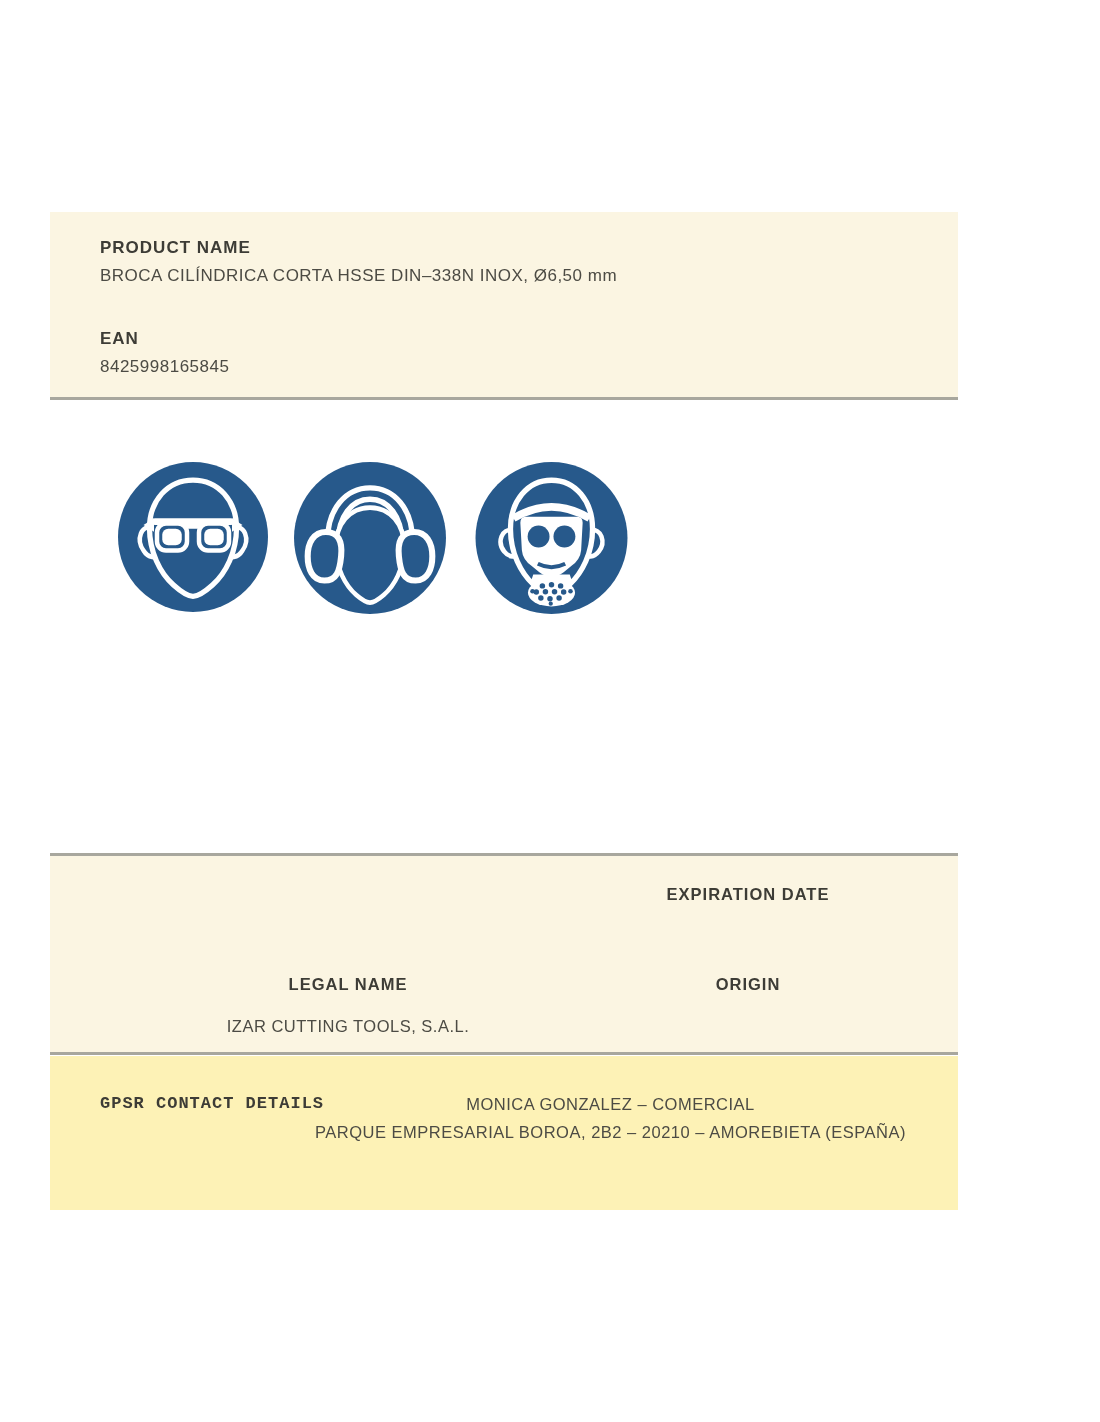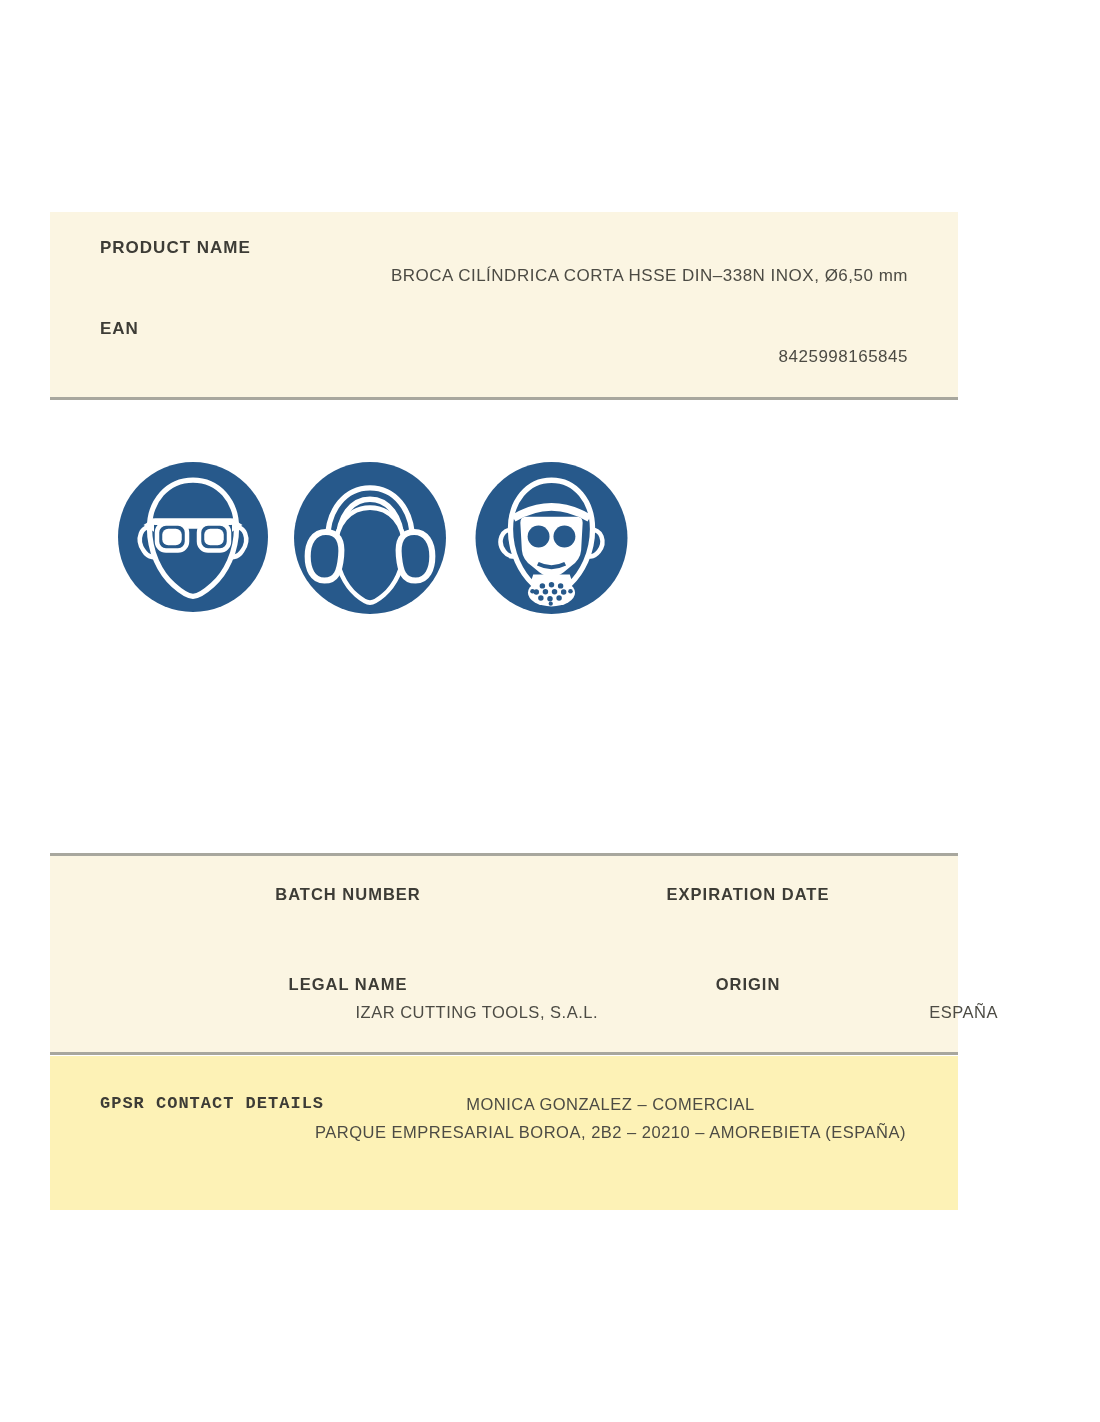--- a/index.html
+++ b/index.html
@@ -17,44 +17,44 @@
     background:#fbf5e2;
     border-bottom:3px solid #a8a79e;
     padding:26px 50px 0 50px;
   }
   .field-label {
     font-size:17px; font-weight:bold; letter-spacing:1px;
     color:#3d3c36; line-height:20px;
   }
   .field-value {
     font-size:17px; letter-spacing:0.5px;
-    color:#4c4b44; line-height:20px; margin-top:8px;text-align:right;
+    color:#4c4b44; line-height:20px; margin-top:8px;
   }
-  .field-gap { margin-top:33px; }
+  .field-gap { margin-top:43px; }
 
   
   .safety-icon { position:absolute; top:462px; width:150px; height:150px; }
   #icon-eye  { left:118px; }
   #icon-ear  { left:293px; width:154px; height:152px; }
   #icon-resp { left:475px; width:153px; height:152px; }
   .safety-icon svg { width:100%; height:100%; display:block; }
 
   
   #details-panel {
     top:853px; height:202px;
     background:#fbf5e2;
     border-top:3px solid #a8a79e;
     border-bottom:3px solid #a8a79e;
   }
   .cell { position:absolute; width:500px; text-align:center; line-height:20px; }
   .cell.col1 { left:48px; }
   .cell.col2 { left:448px; }
   .cell.row-head1 { top:28px; }
   .cell.row-head2 { top:118px; }
-  .cell.row-val2  { top:146px;text-align:right; }
+  .cell.row-val2  { top:160px; }
   .cell-label { font-size:16.5px; font-weight:bold; letter-spacing:1px; color:#3d3c36; }
   .cell-value { font-size:16.5px; letter-spacing:0.5px; color:#4c4b44; }
 
   
   #gpsr-panel {
     top:1056px; height:154px;
     background:#fdf2b6;
   }
   .gpsr-label {
     position:absolute; left:50px; top:38px;
@@ -145,28 +145,26 @@
         <circle cx="37.5" cy="85" r="1.5"></circle>
       <circle cx="43" cy="89.5" r="1.8"></circle>
         <circle cx="49" cy="90" r="1.8"></circle>
         <circle cx="55" cy="89.5" r="1.8"></circle>
       <circle cx="49.5" cy="93.2" r="1.4"></circle>
     </g>
   </svg>
 </div>
 
 <div class="panel" id="details-panel">
-  <div class="cell col1 row-head1 cell-label">BATCH NUMBER</div>
   <div class="cell col2 row-head1 cell-label">EXPIRATION DATE</div>
 
   <div class="cell col1 row-head2 cell-label">LEGAL NAME</div>
   <div class="cell col1 row-val2 cell-value">IZAR CUTTING TOOLS, S.A.L.</div>
 
   <div class="cell col2 row-head2 cell-label">ORIGIN</div>
-  <div class="cell col2 row-val2 cell-value">ESPAÑA</div>
 </div>
 
 <div class="panel" id="gpsr-panel">
   <div class="gpsr-label">GPSR CONTACT DETAILS</div>
   <div class="gpsr-contact">
     <div>MONICA GONZALEZ – COMERCIAL</div>
     <div>PARQUE EMPRESARIAL BOROA, 2B2 – 20210 – AMOREBIETA (ESPAÑA)</div>
   </div>
 </div>
 

